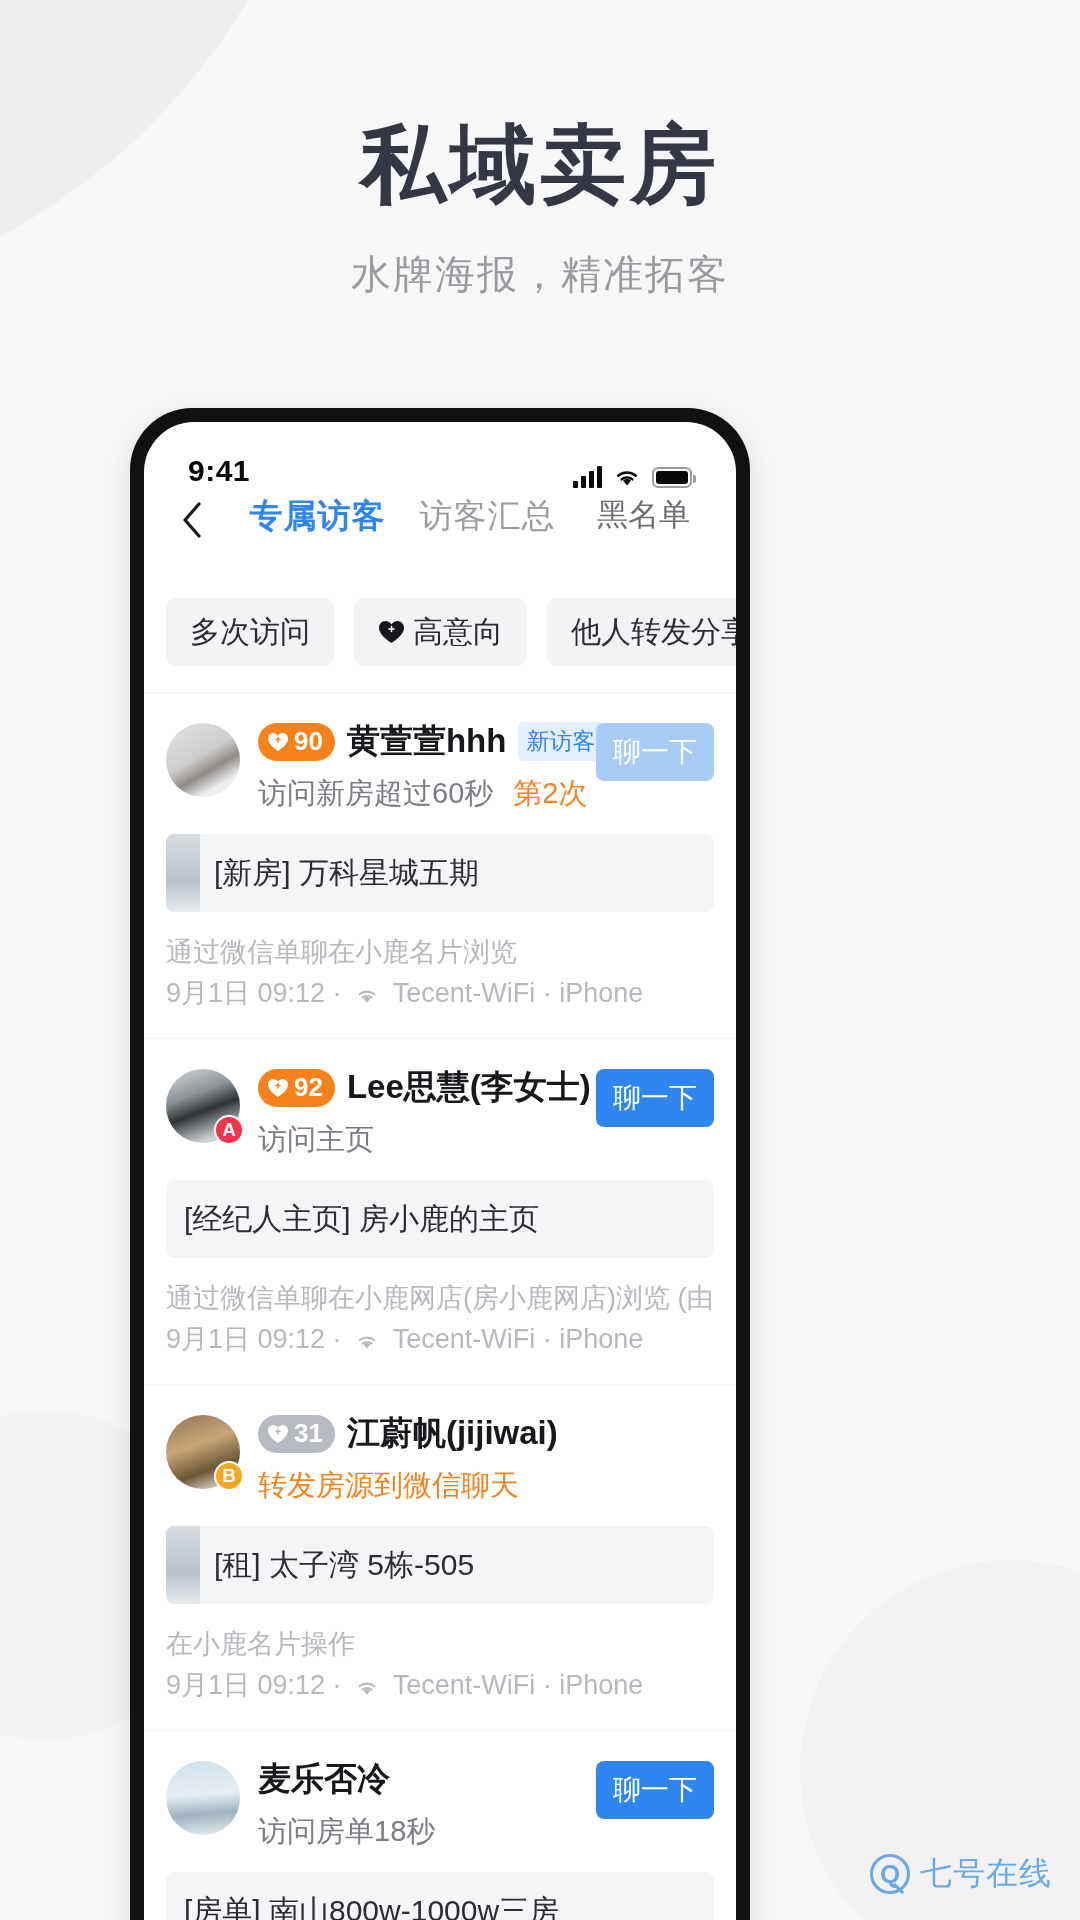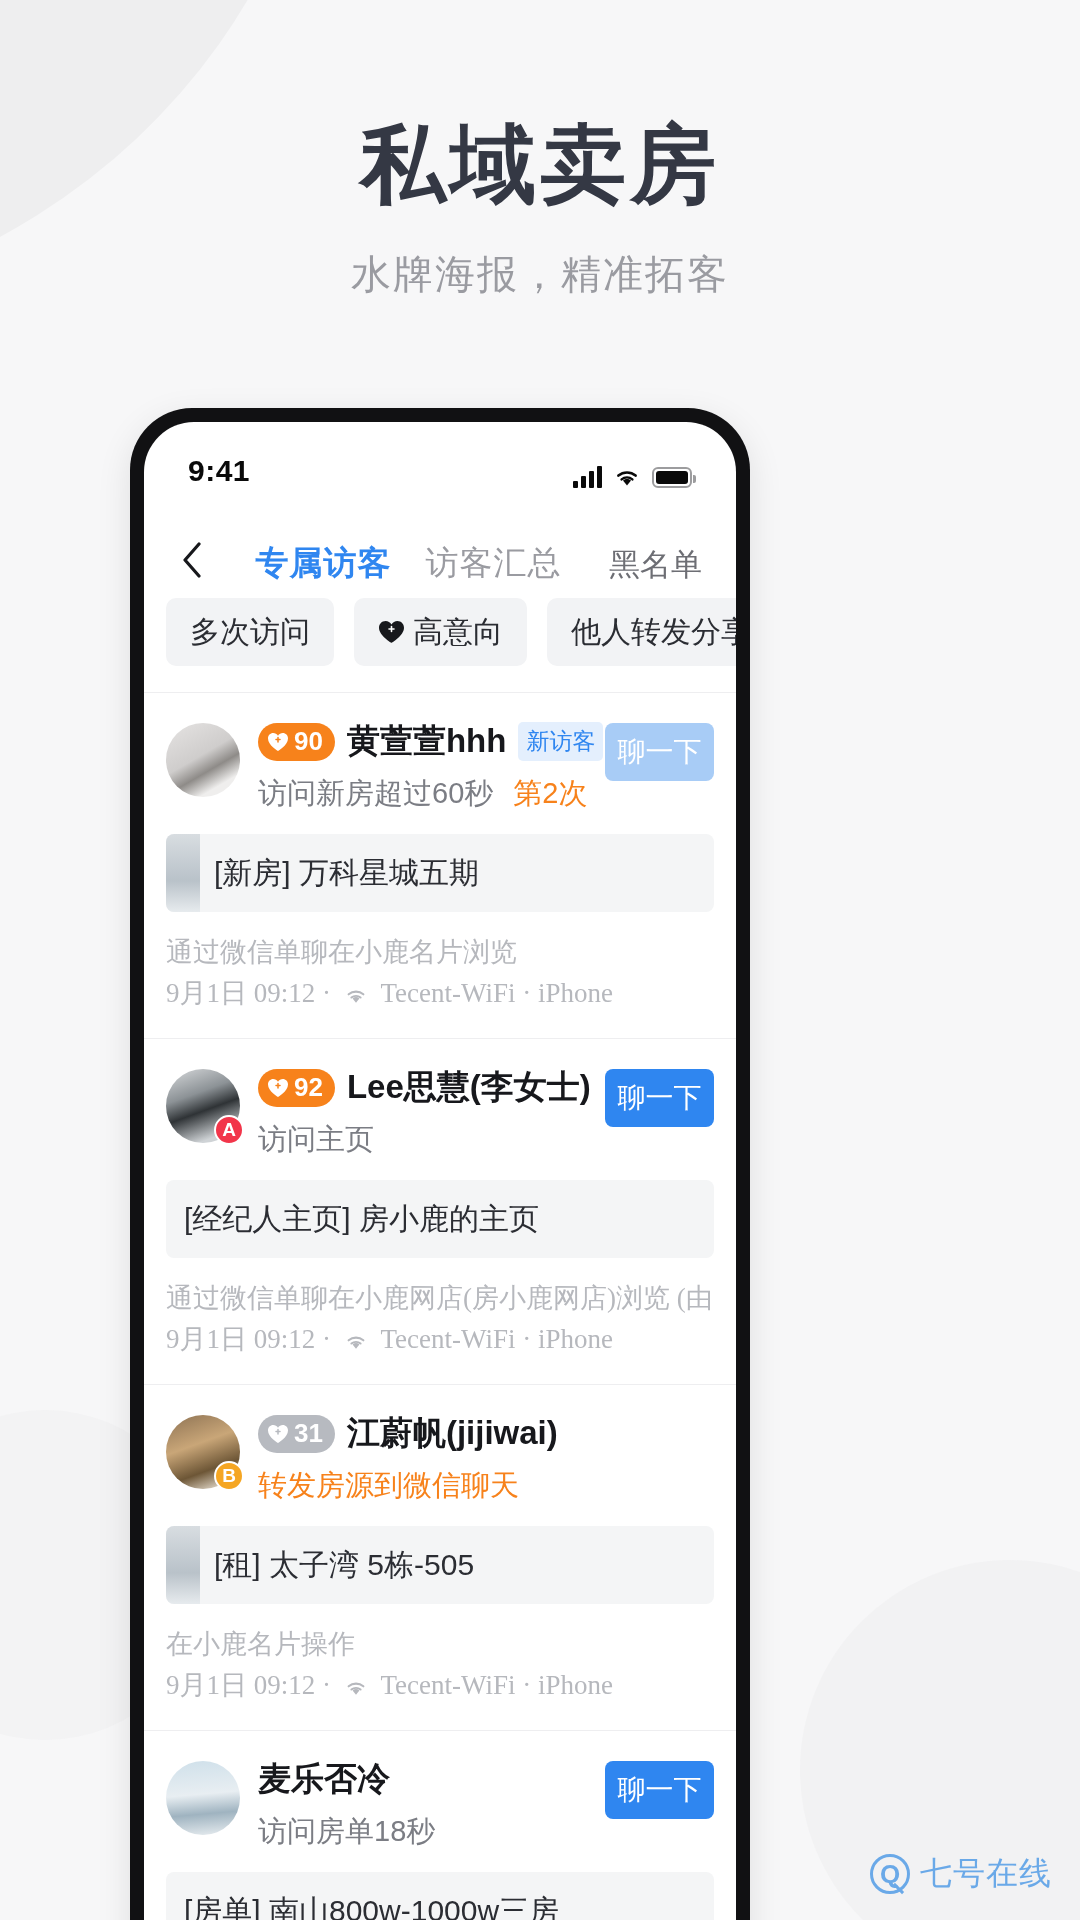--- a/index.html
+++ b/index.html
@@ -98,22 +98,22 @@
   }
   .batt::after {
     content:""; position: absolute; right: -6px; top: 6px;
     width: 3px; height: 8px; background: #9c9c9e; border-radius: 0 2px 2px 0;
   }
   .batt i { display:block; width:100%; height:100%; background:#0a0a0a; border-radius:3px; }
 
   
   .navbar {
     height: 92px;
-    display: flex; align-items: flex-end;
-    padding: 0 28px 0 22px;
+    display: flex; align-items: flex-start;
+    padding: 0 40px 0 22px;
     position: relative;
   }
   .back-btn {
     width: 52px; height: 52px;
     display: flex; align-items: center; justify-content: center;
     flex: 0 0 auto;
   }
   .back-btn svg { width: 22px; height: 36px; }
   .tabs {
     flex: 1; display: flex; align-items: center;
@@ -190,21 +190,21 @@
     background: #e4effd; color: #2f86f0;
     font-size: 23px; border-radius: 5px;
     padding: 4px 8px; flex: 0 0 auto;
   }
   .sub-row { margin-top: 10px; font-size: 29px; color: #7b7d84; display: flex; gap: 20px; align-items: baseline; }
   .sub-row .accent { color: #f7821b; }
   .sub-row.orange { color: #f7821b; }
 
   .chat-btn {
     position: absolute; right: 22px; top: 30px;
-    width: 109px; height: 58px; border-radius: 8px;
+    width: 118px; height: 58px; border-radius: 8px;
     display: flex; align-items: center; justify-content: center;
     font-size: 28px; color: #ffffff;
     background: #2f86f0;
     text-align: center;
   }
   .chat-btn.muted { background: #a8ccf6; }
 
   .prop-card {
     margin: 20px 0 0 0;
     background: #f4f5f6;
@@ -216,21 +216,21 @@
     overflow: hidden;
   }
   .prop-thumb {
     width: 34px; height: 78px; flex: 0 0 auto;
     background: linear-gradient(180deg,#d8dde1,#b9c2c9 60%,#e7ebee);
     margin-left: -18px;
   }
   .prop-title { font-size: 30px; color: #2b2d33; white-space: nowrap; overflow:hidden; text-overflow: ellipsis;}
 
   .meta { margin-top: 20px; }
-  .meta-line { font-size: 27px; color: #b6b8bd; line-height: 1.5; white-space: nowrap; overflow: hidden; font-family: Liberation Serif, serif; }
+  .meta-line { font-size: 27px; color: #b6b8bd; line-height: 1.5; white-space: nowrap; overflow: hidden; }
   .meta-line .wifi-mini { display: inline-block; vertical-align: -3px; margin: 0 6px; }
   .meta-line .wifi-mini svg { width: 24px; height: 19px; }
 
   
   .watermark {
     position: absolute; right: 28px; bottom: 24px;
     display: flex; align-items: center; gap: 10px;
     z-index: 8;
   }
   .wm-q {

